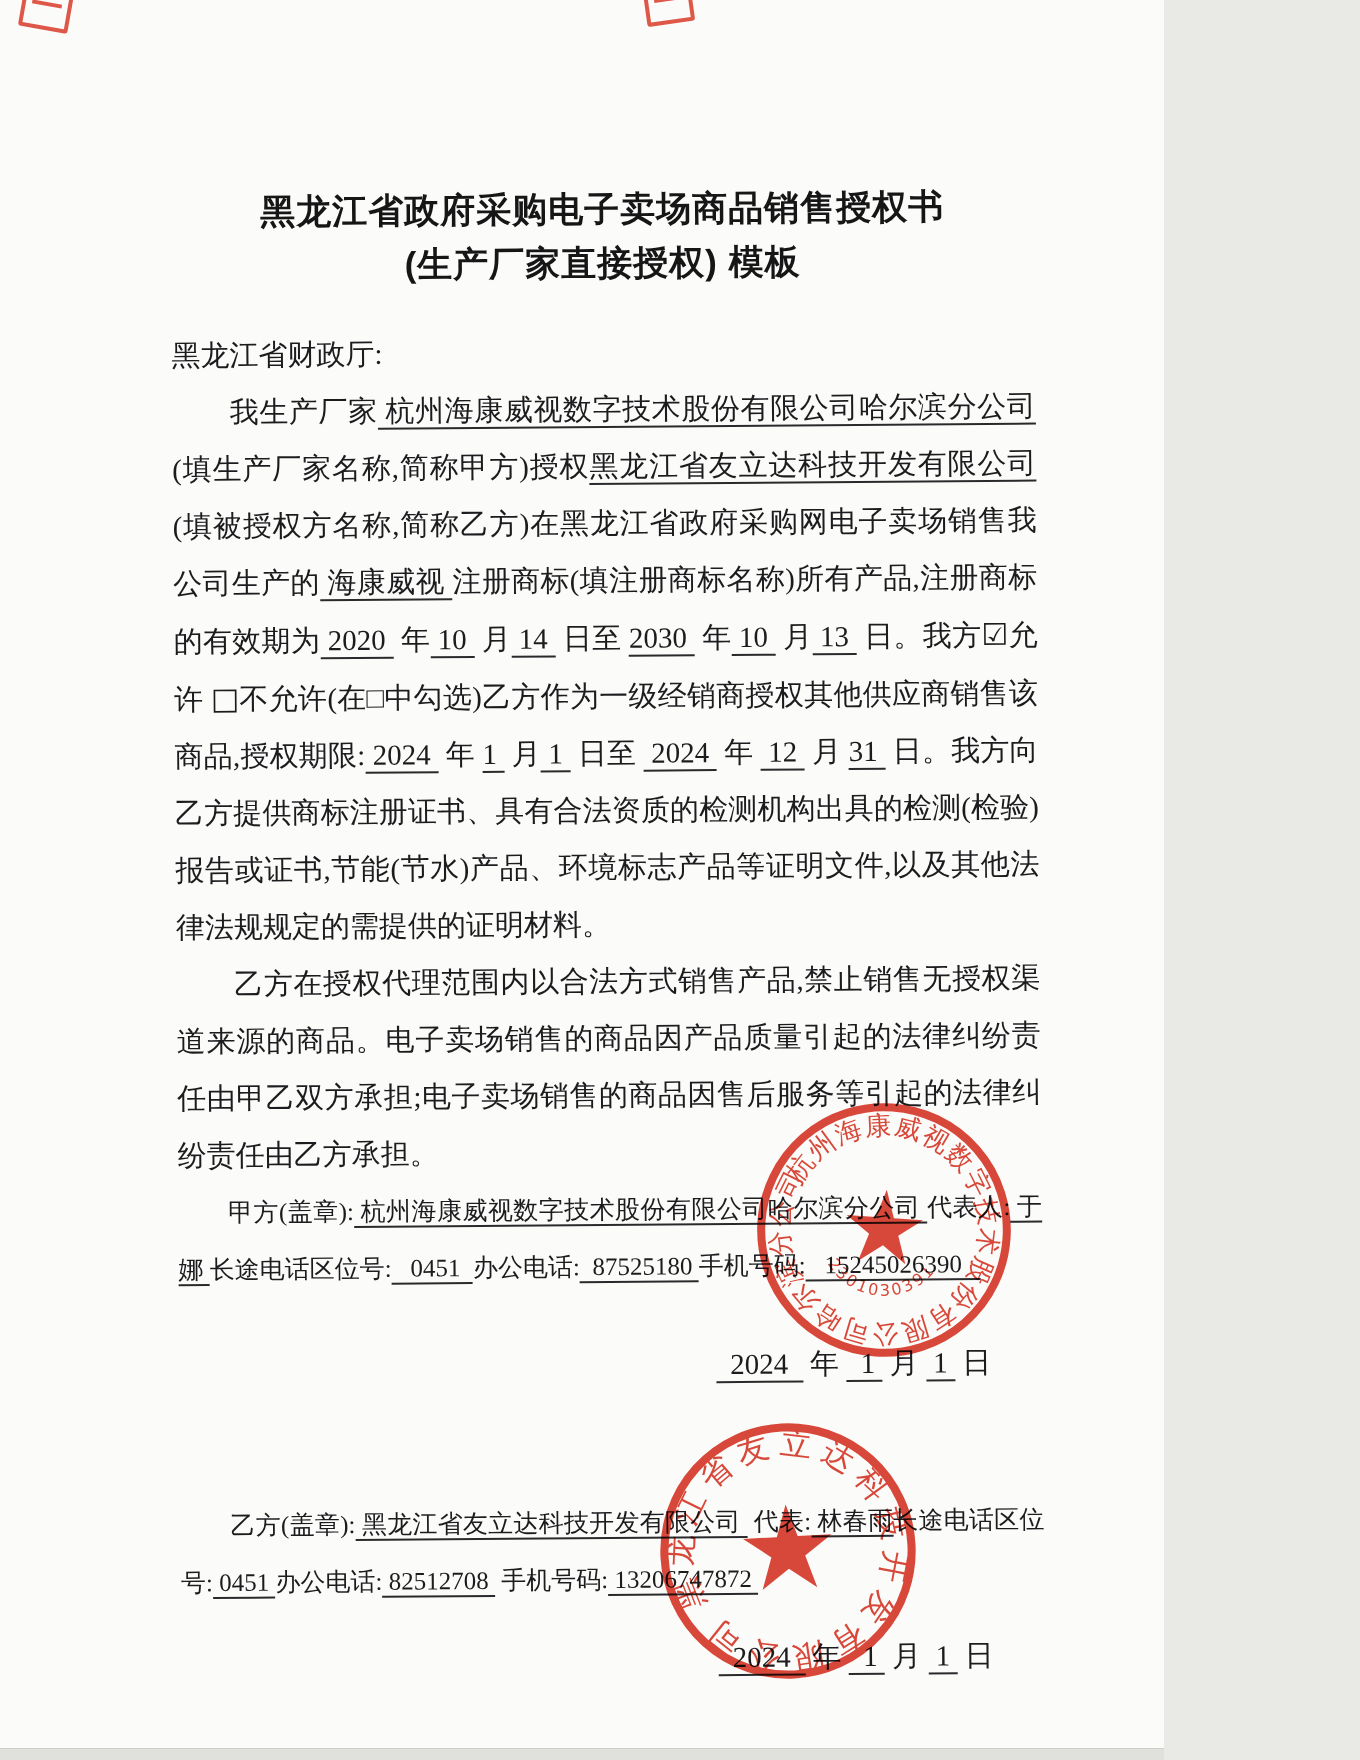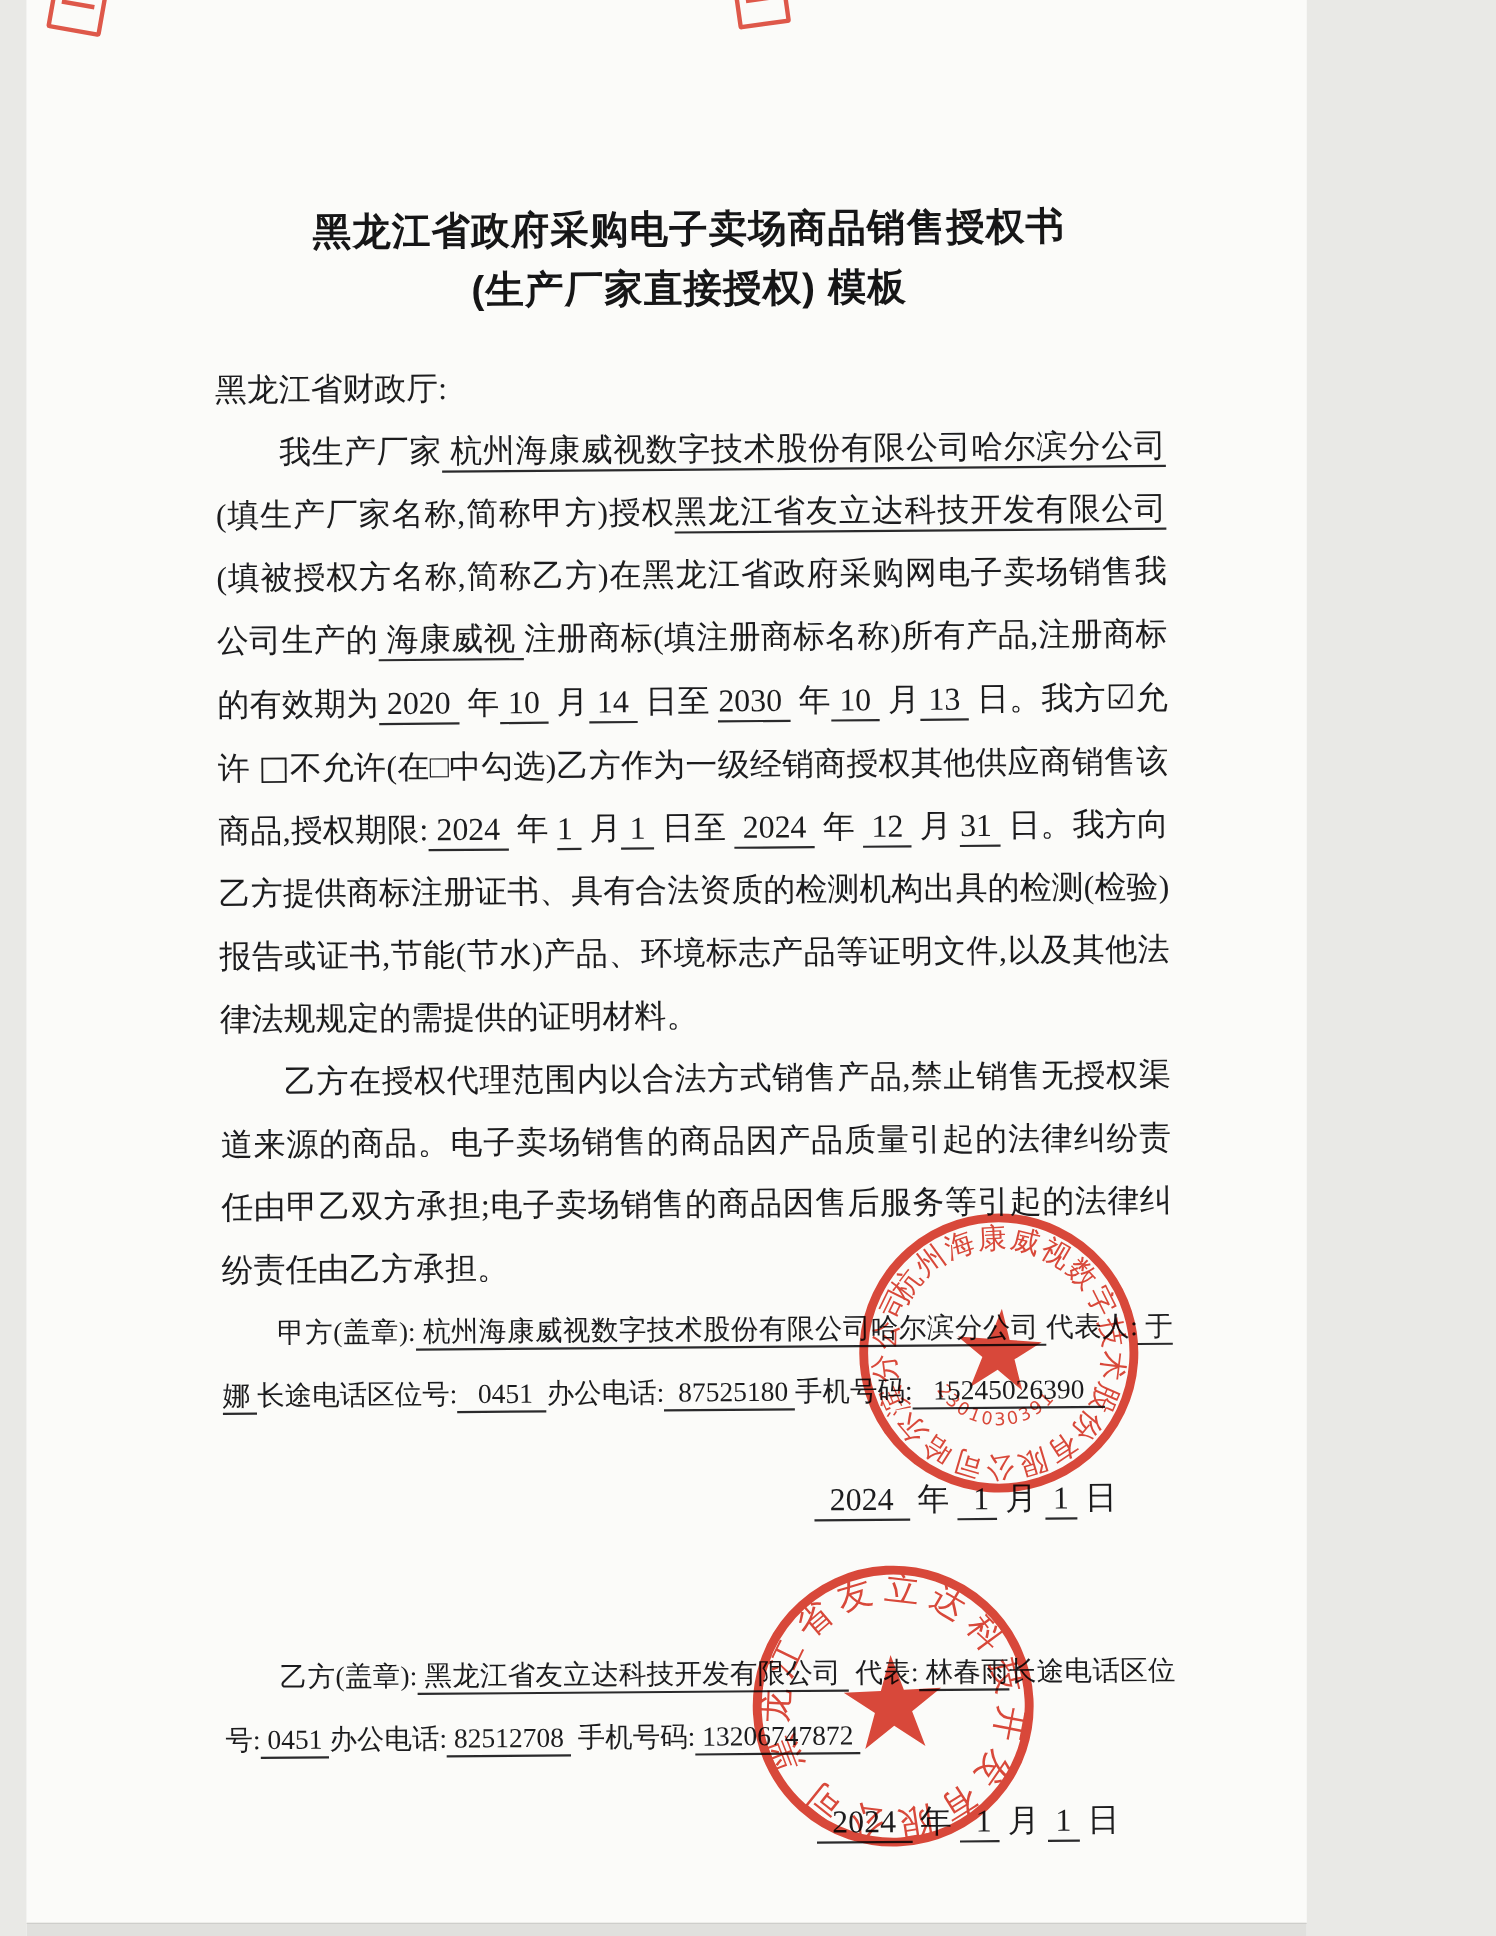--- a/index.html
+++ b/index.html
@@ -9,21 +9,20 @@
   }
   html,body{margin:0;padding:0;}
   body{background:#e9e9e6;}
   .page{
     position:relative;
     width:1164px;height:1760px;
     background:var(--paper-white);
     overflow:hidden;
     font-family:"Liberation Serif",serif;
     color:var(--ink-black);
-    margin-left:24px;
   }
   
   .content{
     position:absolute;
     left:170px;top:182px;width:864px;
     transform:rotate(-0.45deg);
     transform-origin:50% 0;
   }
   .title-block{text-align:center;margin:0 0 34px 0;}
   .title-line{

